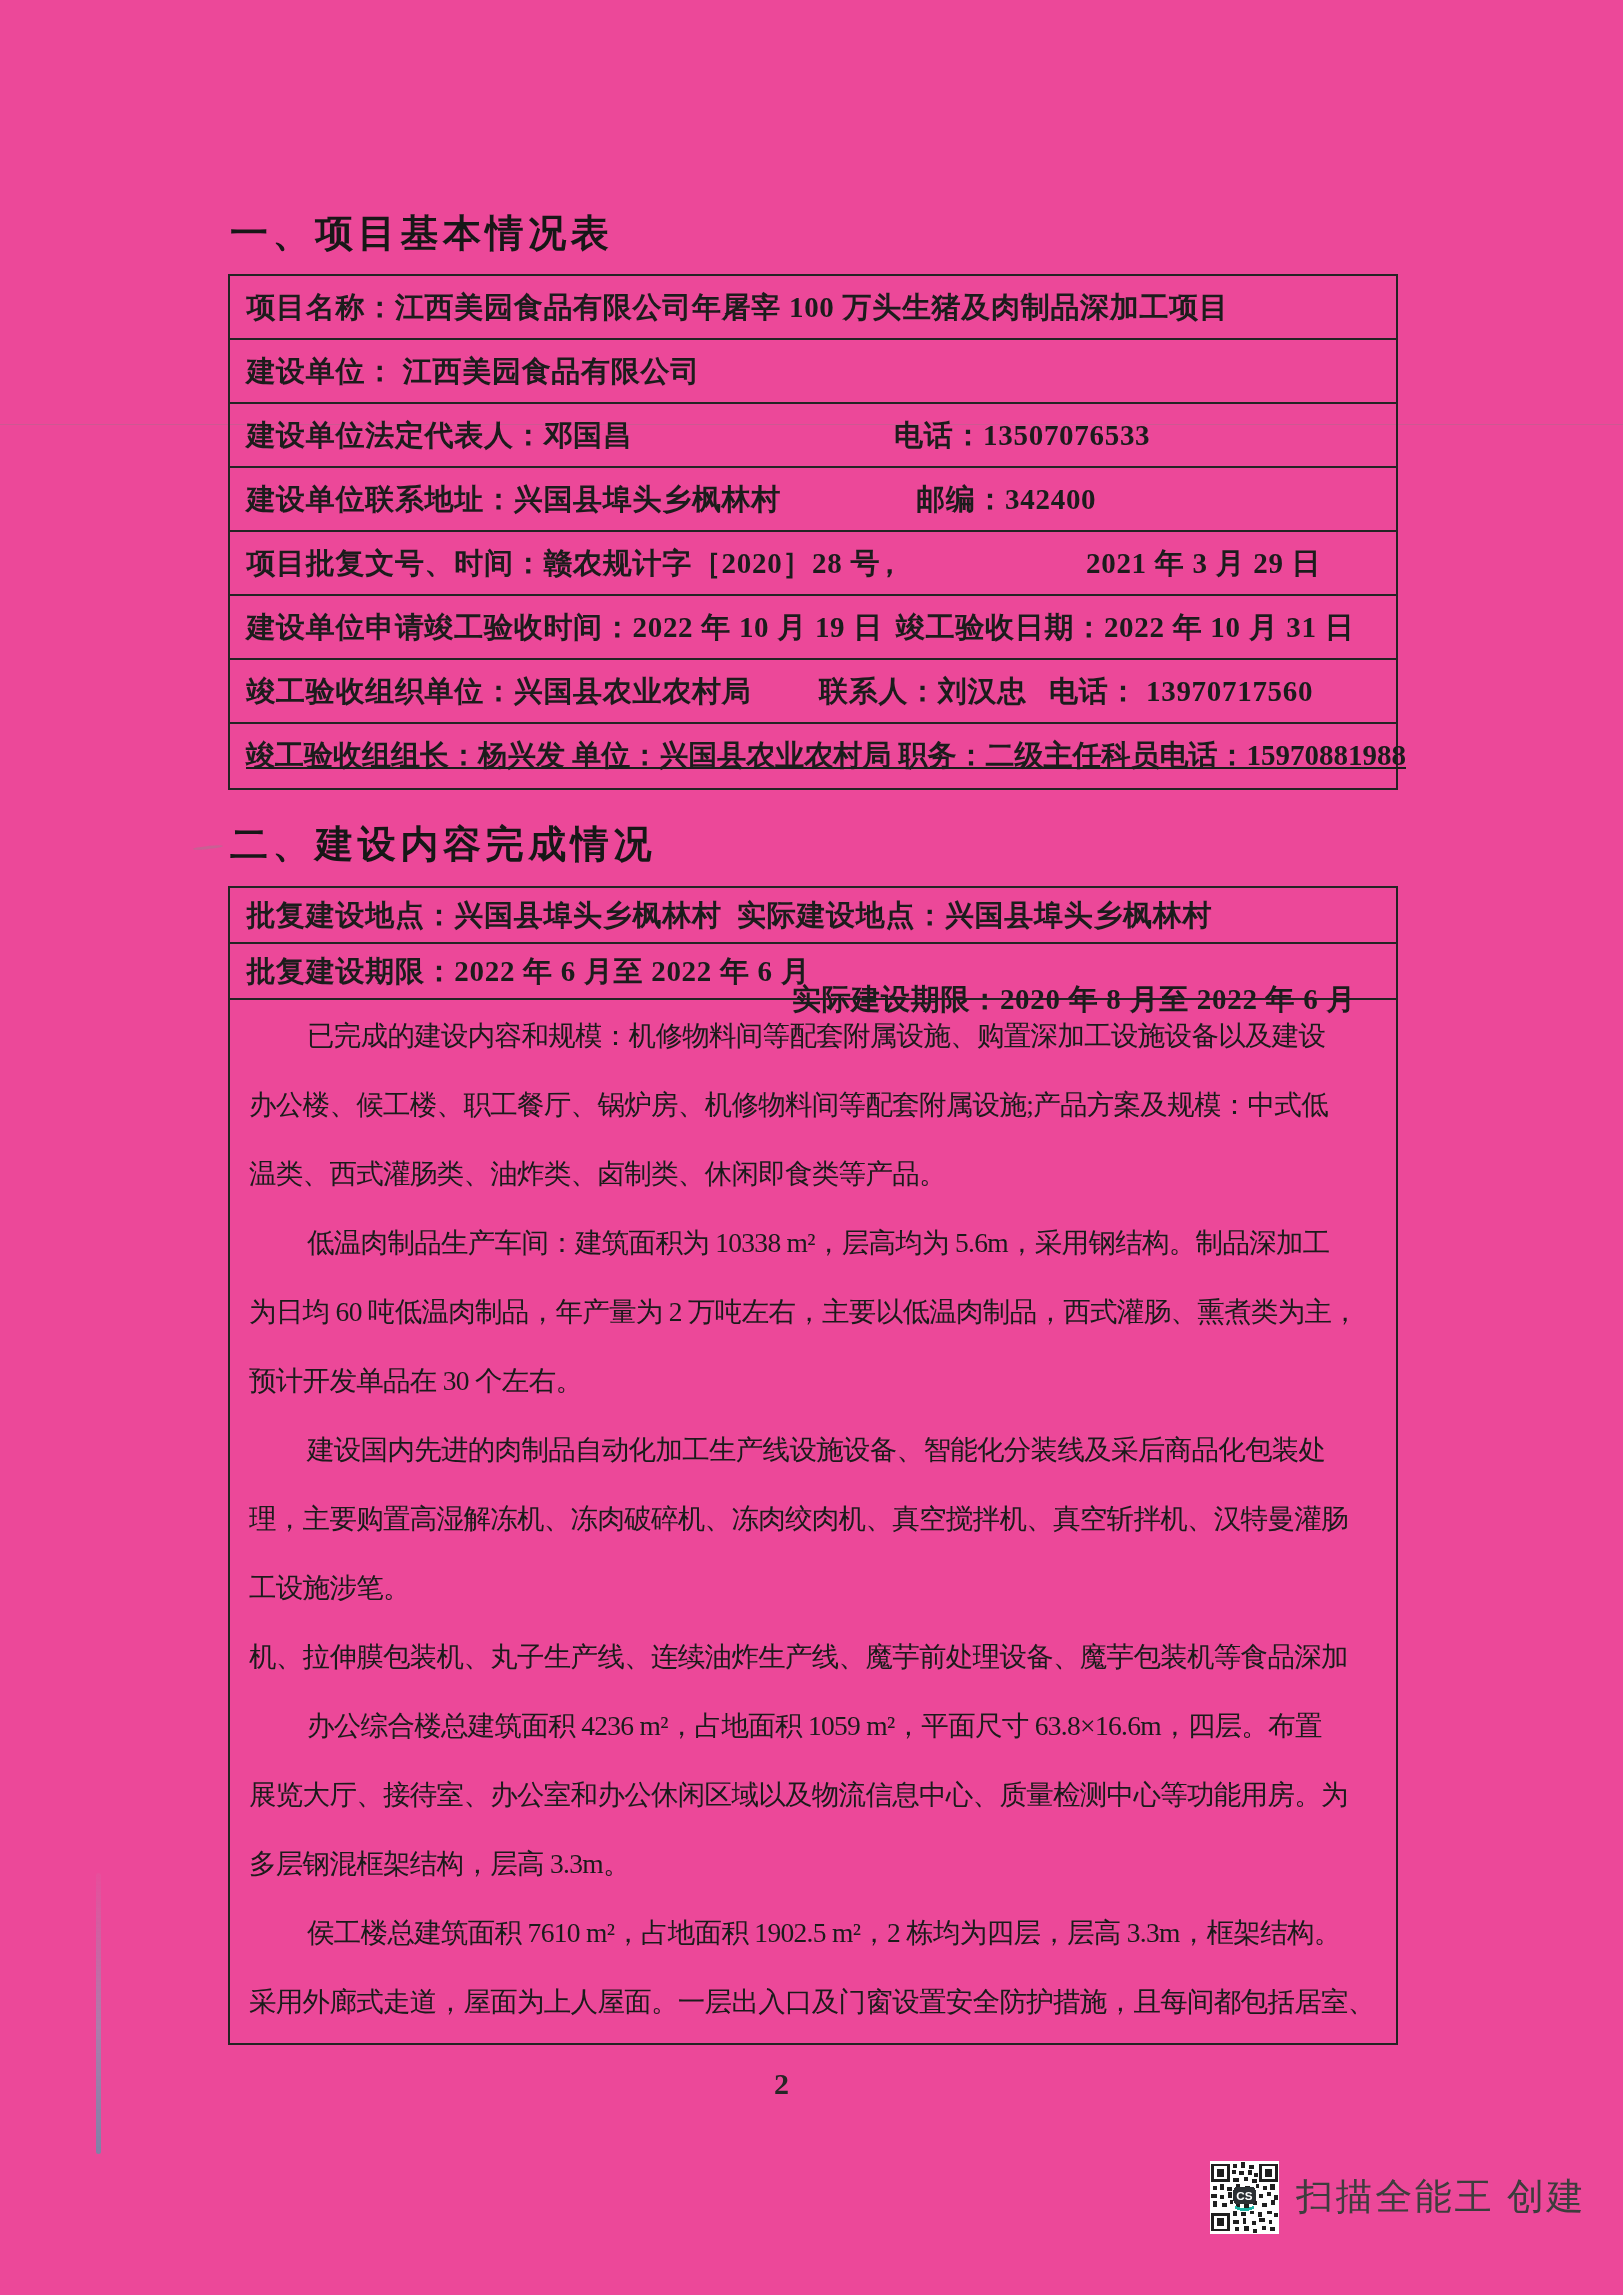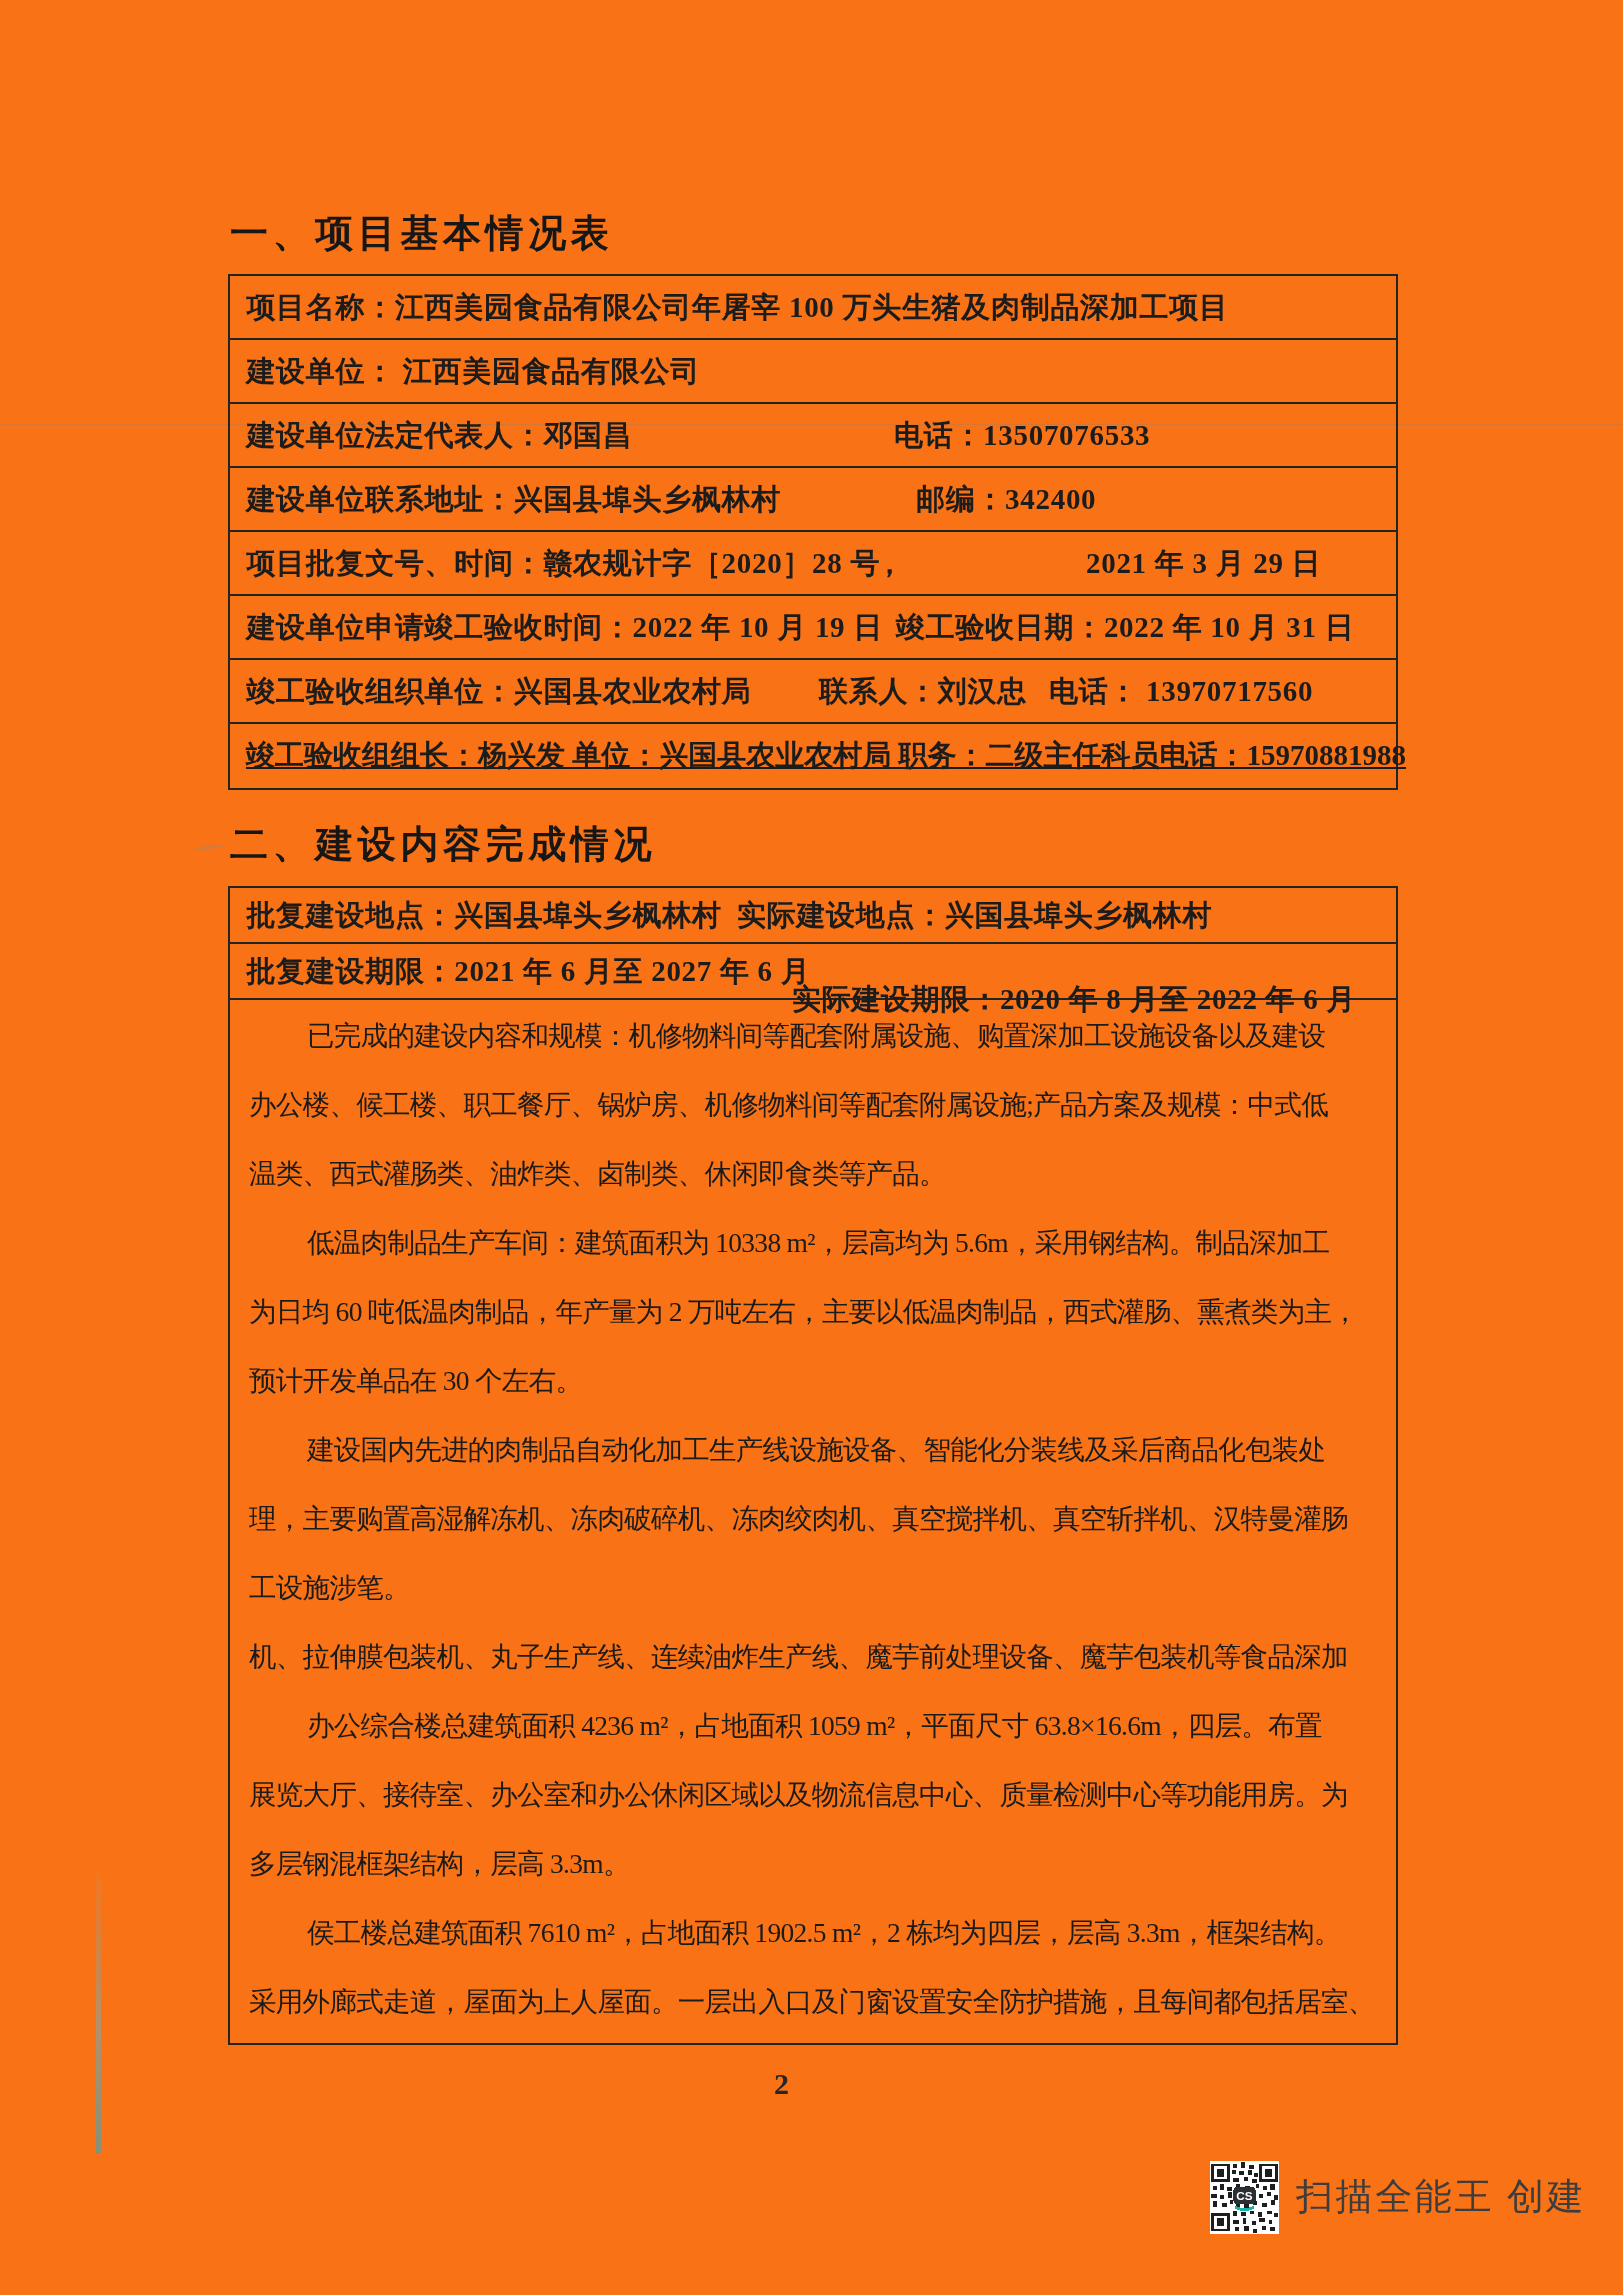--- a/index.html
+++ b/index.html
@@ -1,19 +1,19 @@
 <!DOCTYPE html>
 <html style="font-size:10.5px"><head>
 <meta charset="utf-8">
 <style>
   html,body{margin:0;padding:0;background:#9a9a9a;}
   #page{
     position:relative;
     width:1623px;height:2295px;
-    background:#f97316;
+    background:#ec4899;
     overflow:hidden;
     font-family:"Liberation Serif","DejaVu Serif",serif;
     color:#1d1d1d;
   }
   
   .sec-title{
     position:absolute;left:230px;
     font-family:"Liberation Sans","DejaVu Sans",sans-serif;
     font-weight:700;font-size:38px;letter-spacing:4.6px;color:#171717;
     white-space:nowrap;
@@ -130,21 +130,21 @@
   </div>
 
   <div class="sec-title" style="top:819px;">二、建设内容完成情况</div>
 
   <div id="table2" class="doc-table" style="top:886px;height:1159px;">
     <div class="t-row">
       <span class="seg" style="left:16.4px;">批复建设地点：兴国县埠头乡枫林村</span>
       <span class="seg" style="left:507px;">实际建设地点：兴国县埠头乡枫林村</span>
     </div>
     <div class="t-row">
-      <span class="seg" style="left:16.4px;">批复建设期限：2021 年 6 月至 2027 年 6 月</span>
+      <span class="seg" style="left:16.4px;">批复建设期限：2022 年 6 月至 2022 年 6 月</span>
       <span class="seg" style="left:562px;margin-top:28px;">实际建设期限：2020 年 8 月至 2022 年 6 月</span>
     </div>
     <div class="body-cell">
       <div class="body-line indent">已完成的建设内容和规模：机修物料间等配套附属设施、购置深加工设施设备以及建设</div>
       <div class="body-line">办公楼、候工楼、职工餐厅、锅炉房、机修物料间等配套附属设施;产品方案及规模：中式低</div>
       <div class="body-line">温类、西式灌肠类、油炸类、卤制类、休闲即食类等产品。</div>
       <div class="body-line indent">低温肉制品生产车间：建筑面积为 10338 m²，层高均为 5.6m，采用钢结构。制品深加工</div>
       <div class="body-line">为日均 60 吨低温肉制品，年产量为 2 万吨左右，主要以低温肉制品，西式灌肠、熏煮类为主，</div>
       <div class="body-line">预计开发单品在 30 个左右。</div>
       <div class="body-line indent">建设国内先进的肉制品自动化加工生产线设施设备、智能化分装线及采后商品化包装处</div>

